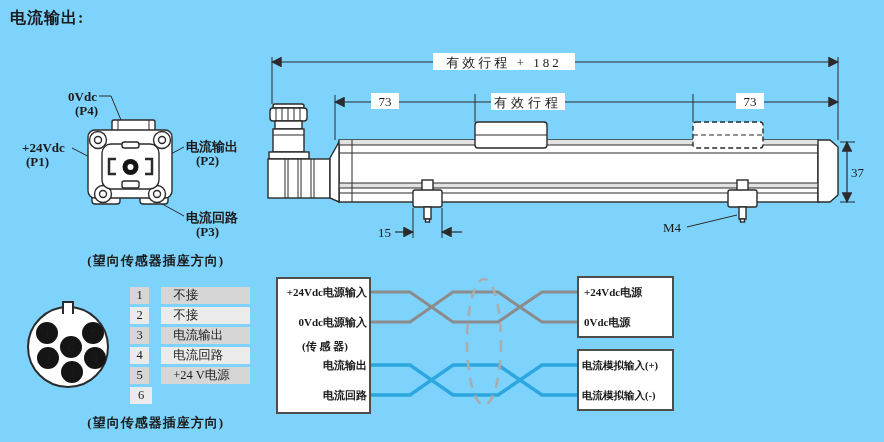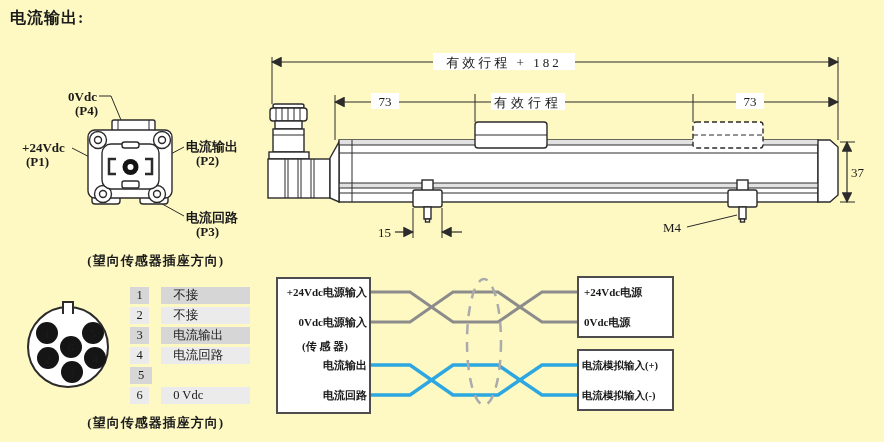--- a/index.html
+++ b/index.html
@@ -1,17 +1,17 @@
 <!DOCTYPE html>
 <html><head>
 <meta charset="utf-8">
 <style>
   html,body{margin:0;padding:0;background:#fff;}
   .canvas{
-    position:relative;width:884px;height:442px;background:#fef9c3;
+    position:relative;width:884px;height:442px;background:#7dd3fc;
     font-family:"Liberation Serif","DejaVu Serif",serif;color:#1a1a1a;overflow:hidden;
   }
   .abs{position:absolute;}
   .title{left:10px;top:8px;font-size:16px;font-weight:bold;letter-spacing:1px;}
   .caption{width:200px;text-align:right;font-size:13px;font-weight:600;letter-spacing:1px;white-space:nowrap;}
   .cap1{left:24px;top:252px;}
   .cap2{left:24px;top:414px;}
   
   .pin-table{left:130px;top:287px;width:120px;font-size:12.5px;}
   .pin-row{display:flex;height:17px;margin-bottom:3px;line-height:17px;}
@@ -113,24 +113,24 @@
     <div class="pin-row">
       <div class="pin-num">3</div>
       <div class="pin-label">电流输出</div>
     </div>
     <div class="pin-row">
       <div class="pin-num">4</div>
       <div class="pin-label">电流回路</div>
     </div>
     <div class="pin-row">
       <div class="pin-num">5</div>
+      <div class="pin-label">+24 V电源</div>
     </div>
     <div class="pin-row">
       <div class="pin-num">6</div>
-      <div class="pin-label">0 Vdc</div>
     </div>
   </div>
 
   <div class="abs caption cap2">(望向传感器插座方向)</div>
 
   <svg class="abs" style="left:255px;top:40px;" width="629" height="220" viewBox="0 0 629 220">
     <defs>
       <marker id="arr" viewBox="0 0 10 10" refX="9" refY="5" markerWidth="9" markerHeight="9" orient="auto-start-reverse">
         <path d="M0,0 L10,5 L0,10 z" fill="#2b2b2b"></path>
       </marker>

